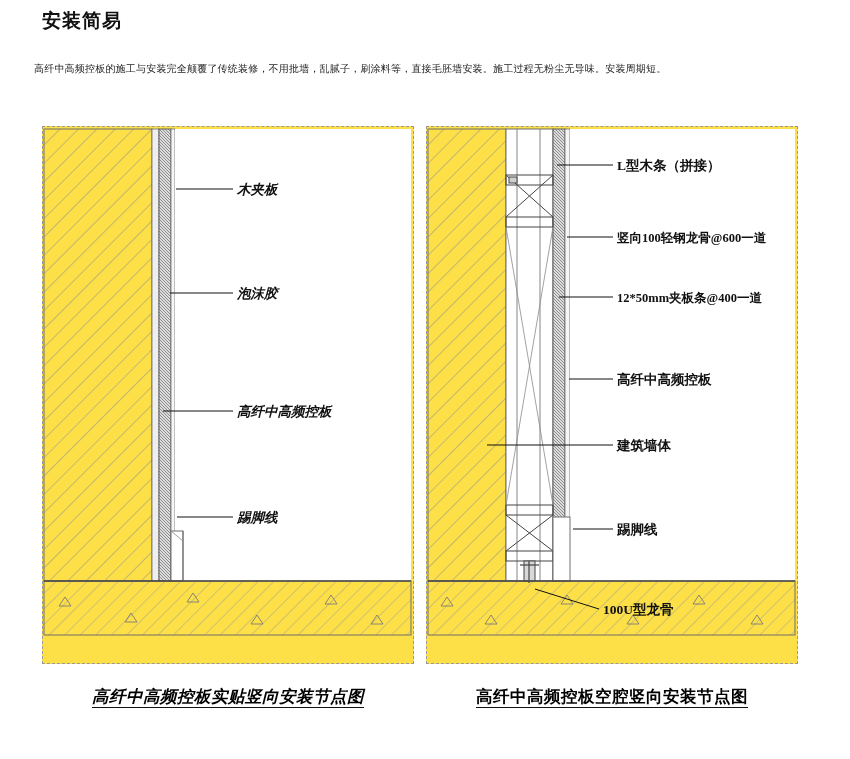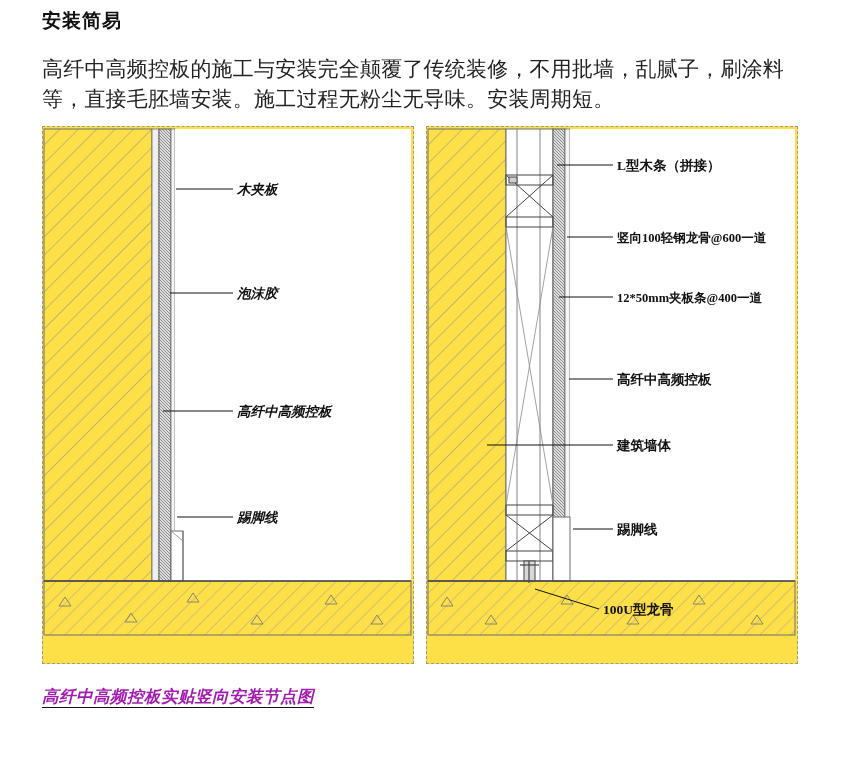--- a/index.html
+++ b/index.html
@@ -26,24 +26,24 @@
     position: absolute;
     left: 42px;
     top: 8px;
     font-size: 19px;
     font-weight: bold;
     letter-spacing: 1px;
     color: #111;
   }
   .intro {
     position: absolute;
-    left: 42px;
+    left: 34px;
     top: 54px;
     width: 770px;
-    font-size: 21px;
+    font-size: 10px;
     line-height: 30px;
     color: #222;
     letter-spacing: 0.2px;
   }
   .figures {
     position: absolute;
     left: 42px;
     top: 126px;
     width: 768px;
     height: 545px;
@@ -63,25 +63,25 @@
     width: 372px;
     height: 538px;
     border: 1px dashed #9a9a9a;
     box-sizing: border-box;
     background: #fde047;
   }
   .caption {
     position: absolute;
     top: 560px;
     width: 372px;
-    text-align: left;
+    text-align: center;
     font-size: 16.5px;
     font-weight: bold;
     letter-spacing: 0.5px;
-    color: #a21caf;
+    color: #000000;
   }
   .caption span {
     border-bottom: 1.5px solid #111;
     padding-bottom: 2px;
   }
   svg { display: block; }
   .lbl {
     font-family: "Liberation Serif", serif;
     font-size: 13.5px;
     font-weight: bold;
@@ -265,16 +265,19 @@
 
           <text class="lbl" x="190" y="43">L型木条（拼接）</text>
           <text class="lbl-sm" x="190" y="115">竖向100轻钢龙骨@600一道</text>
           <text class="lbl-sm" x="190" y="175">12*50mm夹板条@400一道</text>
           <text class="lbl" x="190" y="257">高纤中高频控板</text>
           <text class="lbl" x="190" y="323">建筑墙体</text>
           <text class="lbl" x="190" y="407">踢脚线</text>
           <text class="lbl" x="176" y="487">100U型龙骨</text>
         </svg>
       </div>
+      <div class="caption">
+        <span>高纤中高频控板空腔竖向安装节点图</span>
+      </div>
     </div>
 
   </div>
 </div>
 
 </body></html>

